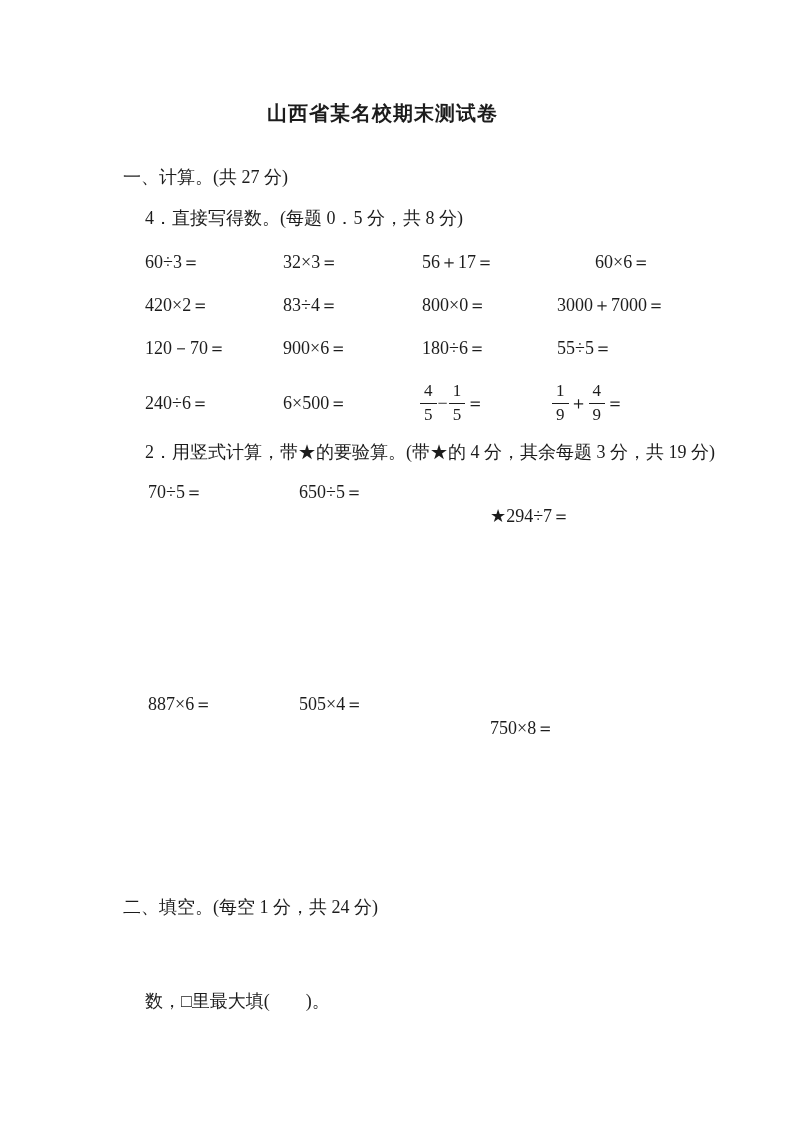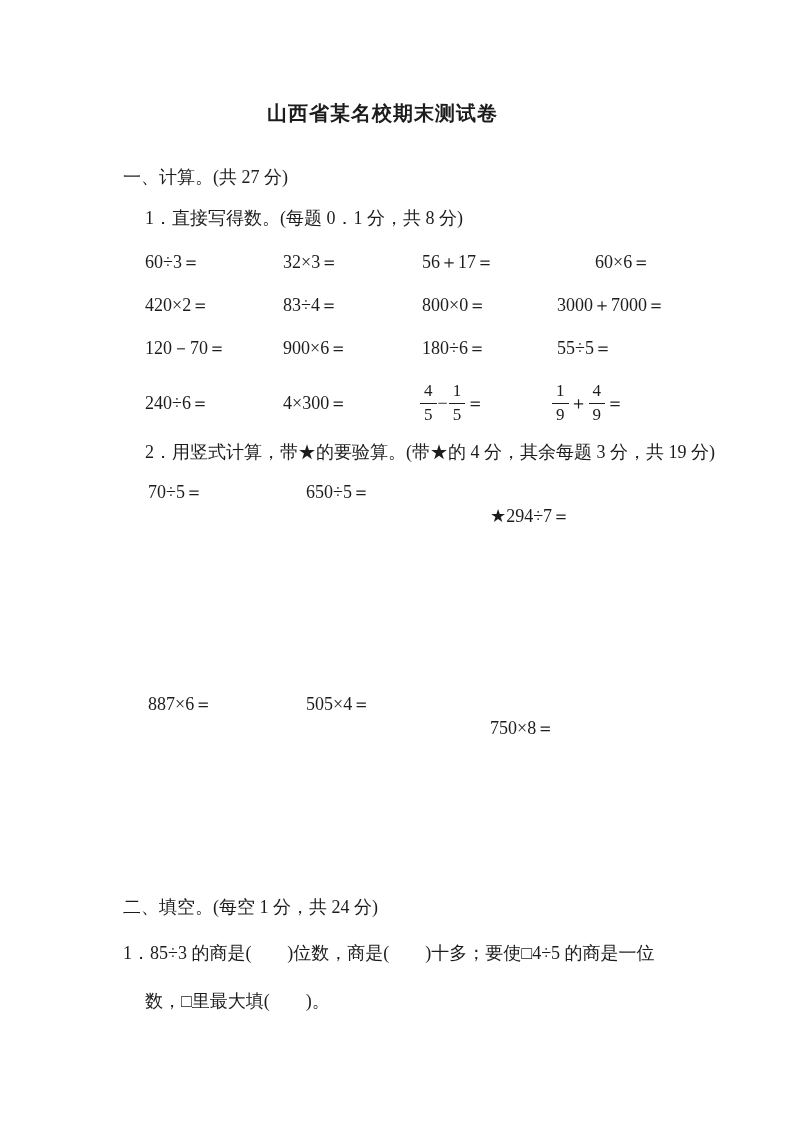--- a/index.html
+++ b/index.html
@@ -44,21 +44,21 @@
     top: 0;
     line-height: 24px;
     white-space: nowrap;
   }
   .c1 { left: 145px; }
   .c2 { left: 283px; }
   .c3 { left: 422px; }
   .c4 { left: 557px; }
   .c4a { left: 595px; }
   .v1 { left: 148px; }
-  .v2 { left: 306px; }
+  .v2 { left: 299px; }
   .v3 { left: 490px; margin-top: 24px; }
   .frow { height: 54px; }
   .frow .tcell { line-height: 54px; }
   .fexpr {
     position: absolute;
     top: 0;
     height: 54px;
     display: inline-flex;
     align-items: center;
     white-space: nowrap;
@@ -88,21 +88,21 @@
 </style>
 </head>
 <body>
 
 <div class="page">
 
   <div class="title">山西省某名校期末测试卷</div>
 
   <div class="line" style="top:165px; left:123px;">一、计算。(共 27 分)</div>
 
-  <div class="line" style="top:206px; left:145px;">1．直接写得数。(每题 0．1 分，共 8 分)</div>
+  <div class="line" style="top:206px; left:145px;">4．直接写得数。(每题 0．5 分，共 8 分)</div>
 
   <div class="row" style="top:250px;">
     <span class="cell c1">60÷3＝</span>
     <span class="cell c2">32×3＝</span>
     <span class="cell c3">56＋17＝</span>
     <span class="cell c4a">60×6＝</span>
   </div>
 
   <div class="row" style="top:293px;">
     <span class="cell c1">420×2＝</span>
@@ -113,21 +113,21 @@
 
   <div class="row" style="top:336px;">
     <span class="cell c1">120－70＝</span>
     <span class="cell c2">900×6＝</span>
     <span class="cell c3">180÷6＝</span>
     <span class="cell c4">55÷5＝</span>
   </div>
 
   <div class="row frow" style="top:376px;">
     <span class="cell c1 tcell">240÷6＝</span>
-    <span class="cell c2 tcell">4×300＝</span>
+    <span class="cell c2 tcell">6×500＝</span>
 
     <span class="fexpr f3">
       <span class="frac">
         <span class="fn">4</span>
         <span class="fd">5</span>
       </span>
       <span class="fop">−</span>
       <span class="frac">
         <span class="fn">1</span>
         <span class="fd">5</span>
@@ -158,17 +158,16 @@
   </div>
 
   <div class="row" style="top:692px;">
     <span class="cell v1">887×6＝</span>
     <span class="cell v2">505×4＝</span>
     <span class="cell v3">750×8＝</span>
   </div>
 
   <div class="line" style="top:895px; left:123px;">二、填空。(每空 1 分，共 24 分)</div>
 
-  <div class="line" style="top:941px; left:123px;">1．85÷3 的商是(　　)位数，商是(　　)十多；要使□4÷5 的商是一位</div>
 
   <div class="line" style="top:989px; left:145px;">数，□里最大填(　　)。</div>
 
 </div>
 
 </body></html>

